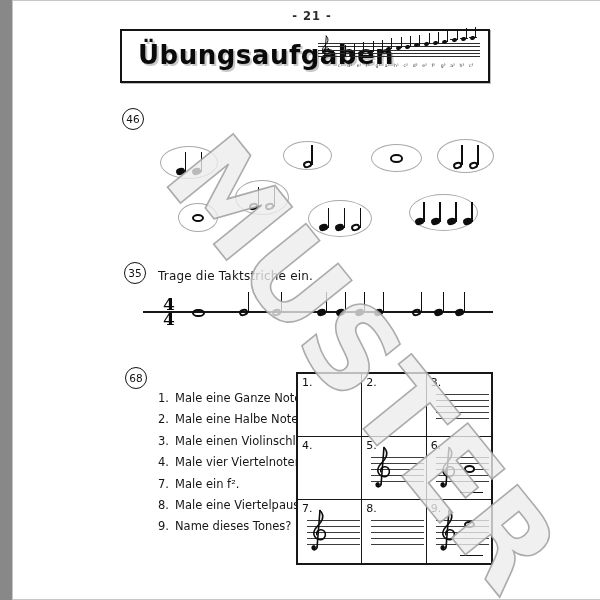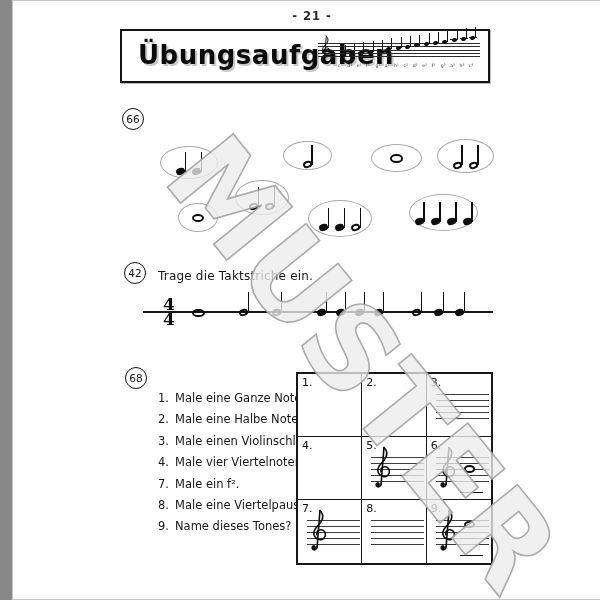--- a/index.html
+++ b/index.html
@@ -169,21 +169,21 @@
         <div class="ledger" style="left: 150.9px; top: 1.86px;"></div>
         <div class="mini" style="left: 152.4px; top: -8.8px;">
           <span class="mh"></span>
           <span class="ms"></span>
         </div>
         <span class="nlabel" style="left: 150.9px; top: 28px;">c³</span>
       </div>
   </div>
 
   <div class="badge" style="left:109px;top:107px">
-    <span>66</span>
+    <span>46</span>
   </div>
   <div id="circles">
       <div class="ellipse" style="left: 147px; top: 145px; width: 56px; height: 31px;">
         <span class="note n-q">
           <span class="stem"></span>
           <span class="head"></span>
         </span>
         <span class="note n-q">
           <span class="stem"></span>
           <span class="head"></span>
@@ -253,21 +253,21 @@
           <span class="head"></span>
         </span>
         <span class="note n-q">
           <span class="stem"></span>
           <span class="head"></span>
         </span>
       </div>
     </div>
 
   <div class="badge" style="left:111px;top:261px">
-    <span>42</span>
+    <span>35</span>
   </div>
   <div class="instr" style="left:145px;top:268px">Trage die Taktstriche ein.</div>
   <div class="musline"></div>
   <div class="timesig">
     <div>4</div>
     <div>4</div>
   </div>
   <div id="mnotes">
       <span class="note n-w mnote" style="left: 179px; top: 307px;">
         <span class="head"></span>

